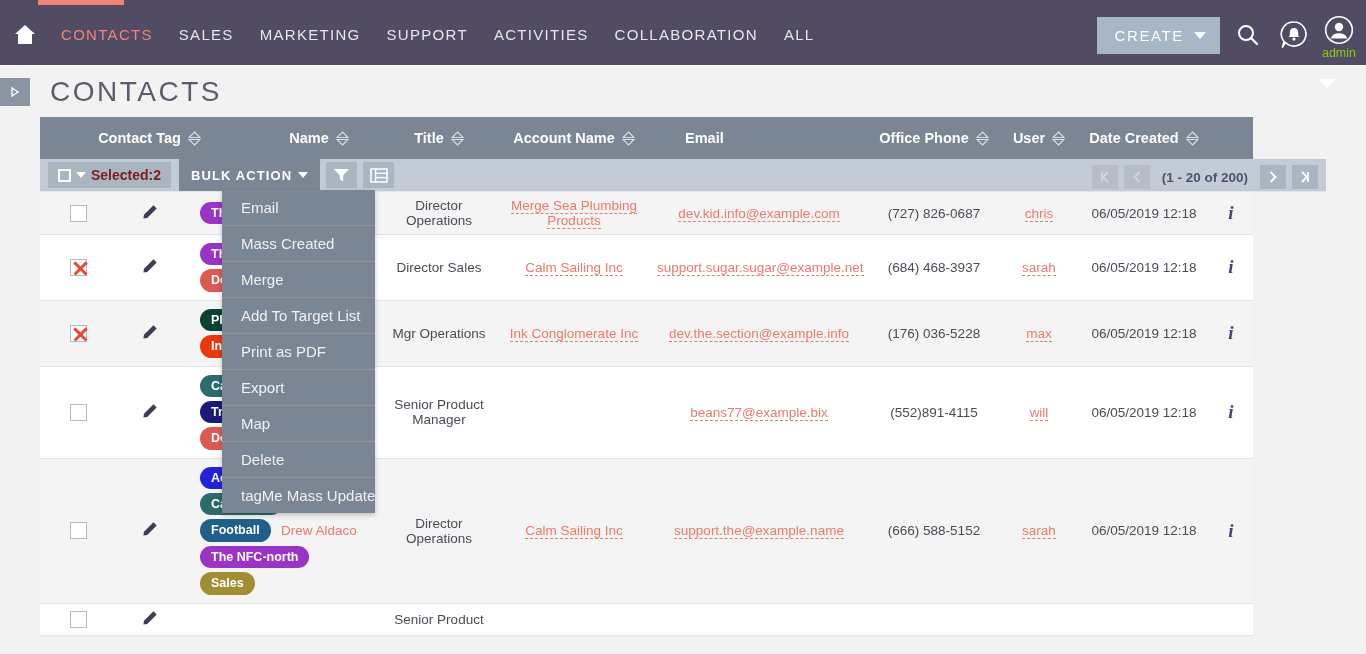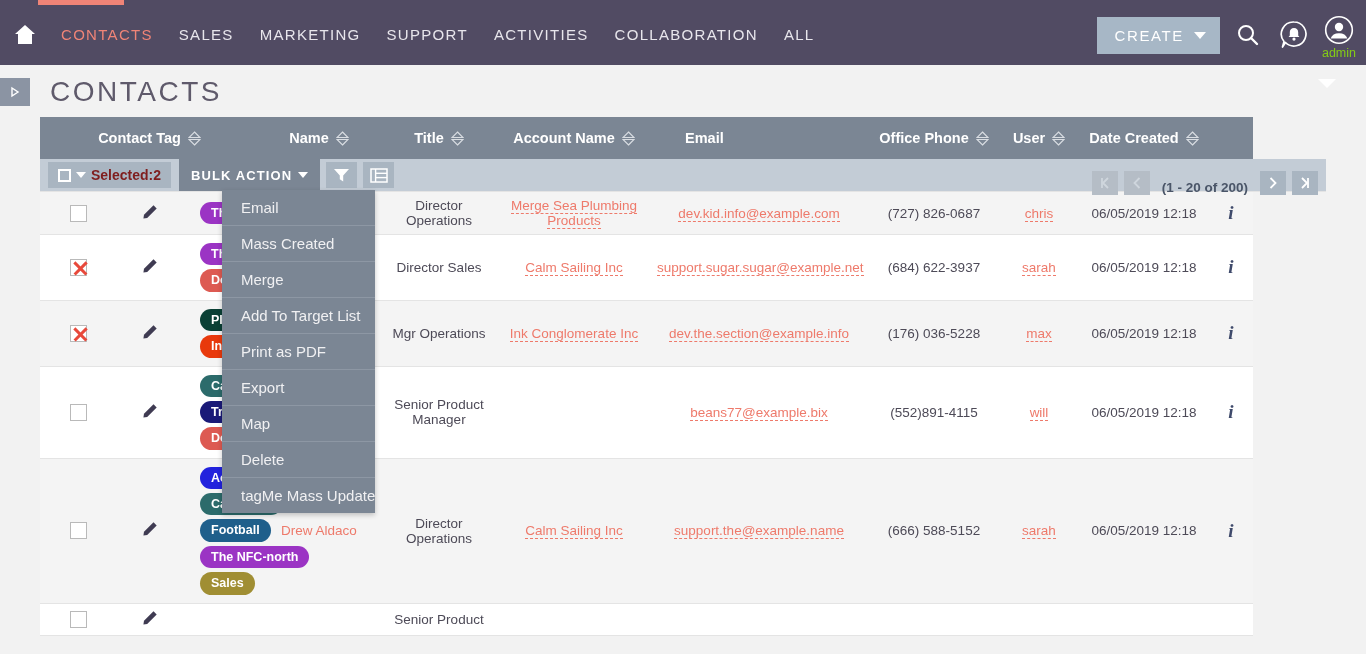--- a/index.html
+++ b/index.html
@@ -205,21 +205,21 @@
     background: #a9b5c1;
     display: flex; align-items: center; justify-content: center;
     cursor: pointer;
   }
 
   .pager {
     position: absolute;
     right: 8px; top: 0;
     height: 36px;
     display: flex;
-    align-items: flex-end;
+    align-items: center;
     gap: 6px;
   }
   .pg-btn {
     width: 26px; height: 24px;
     background: #a9b5c1;
     display: flex; align-items: center; justify-content: center;
     cursor: pointer;
   }
   .pg-btn.disabled { background: #b5bdc6; }
   .pg-count {
@@ -579,21 +579,21 @@
         <td class="cell-name">
           <a class="lnk-plain">Grant Carraway</a>
         </td>
         <td class="cell-title">Director Sales</td>
         <td class="cell-acct">
           <a class="lnk">Calm Sailing Inc</a>
         </td>
         <td class="cell-email">
           <a class="lnk">support.sugar.sugar@example.net</a>
         </td>
-        <td class="cell-phone">(684) 622-3937</td>
+        <td class="cell-phone">(684) 468-3937</td>
         <td class="cell-user">
           <a class="lnk">sarah</a>
         </td>
         <td class="cell-date">06/05/2019 12:18</td>
         <td class="cell-info">
           <span class="info-i">i</span>
         </td>
       </tr>
 
       <tr class="row-alt">

